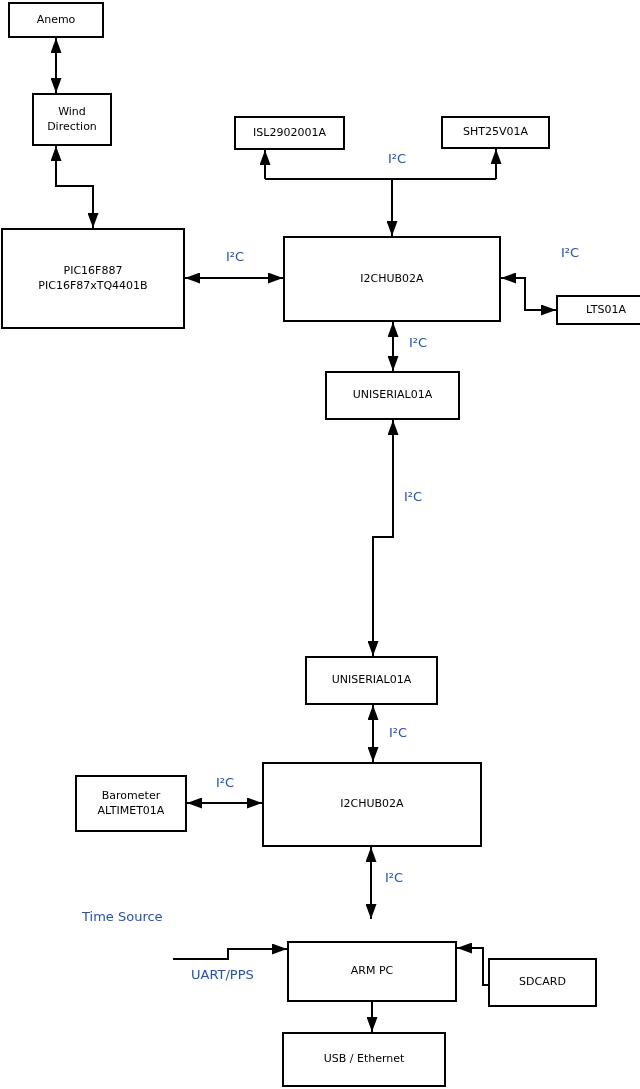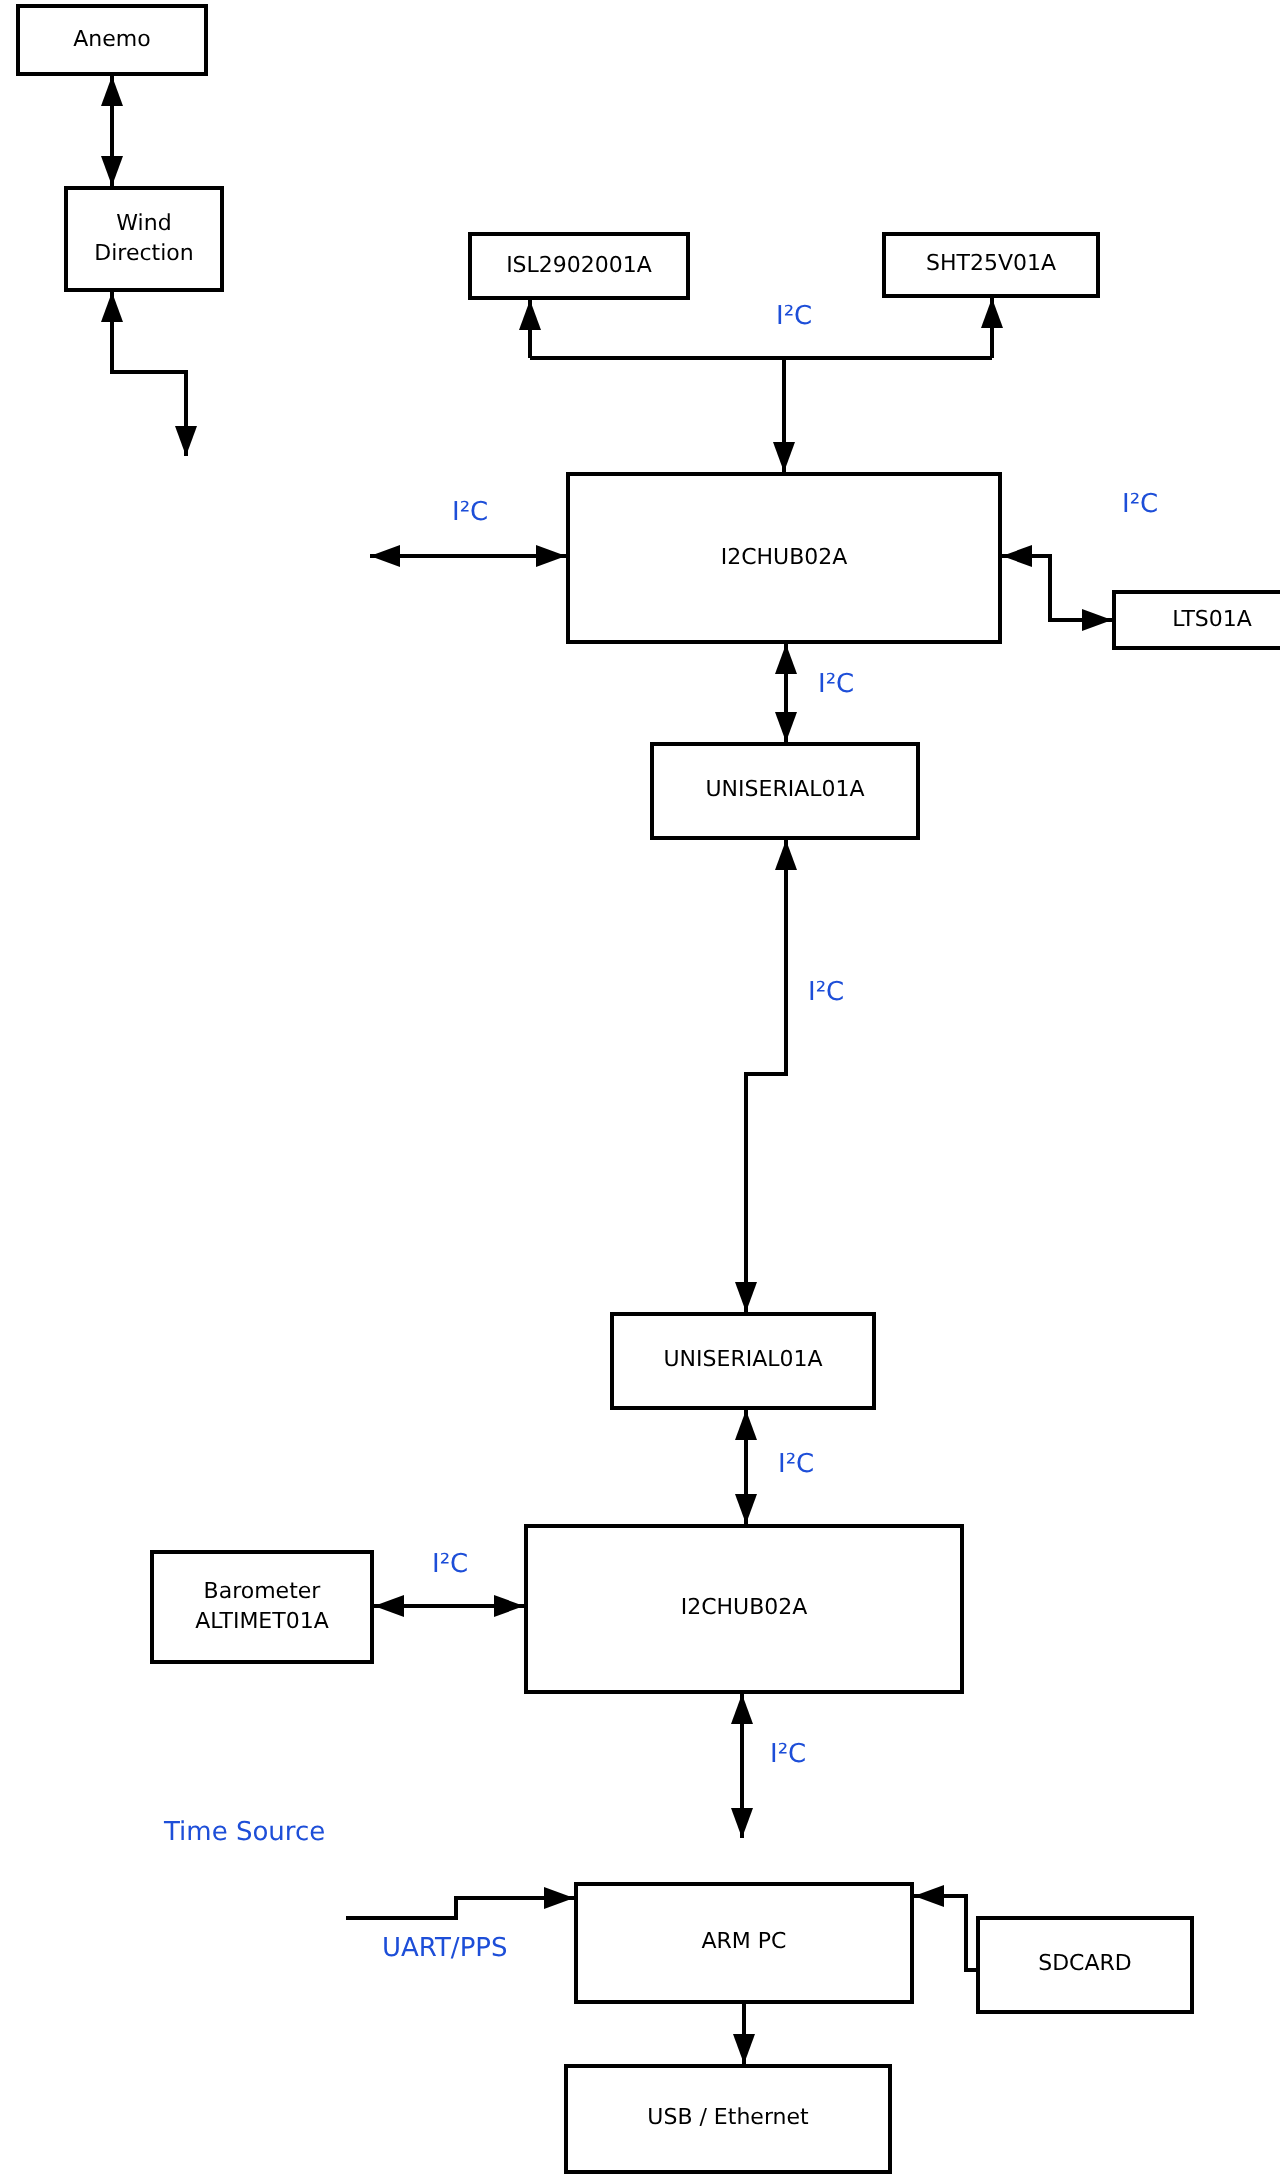--- a/index.html
+++ b/index.html
@@ -100,20 +100,24 @@
     <path d="M 372,980 L 372,1032" marker-start="url(#arr)" marker-end="url(#arr)"></path>
   </svg>
 
   <div class="box b-anemo">
     <span>Anemo</span>
   </div>
   <div class="box b-wind">
     <span>Wind
 Direction</span>
   </div>
+  <div class="box b-pic">
+    <span>PIC16F887
+PIC16F87xTQ4401B</span>
+  </div>
   <div class="box b-isl">
     <span>ISL2902001A</span>
   </div>
   <div class="box b-sht">
     <span>SHT25V01A</span>
   </div>
   <div class="box b-hub1">
     <span>I2CHUB02A</span>
   </div>
   <div class="box b-lts">

